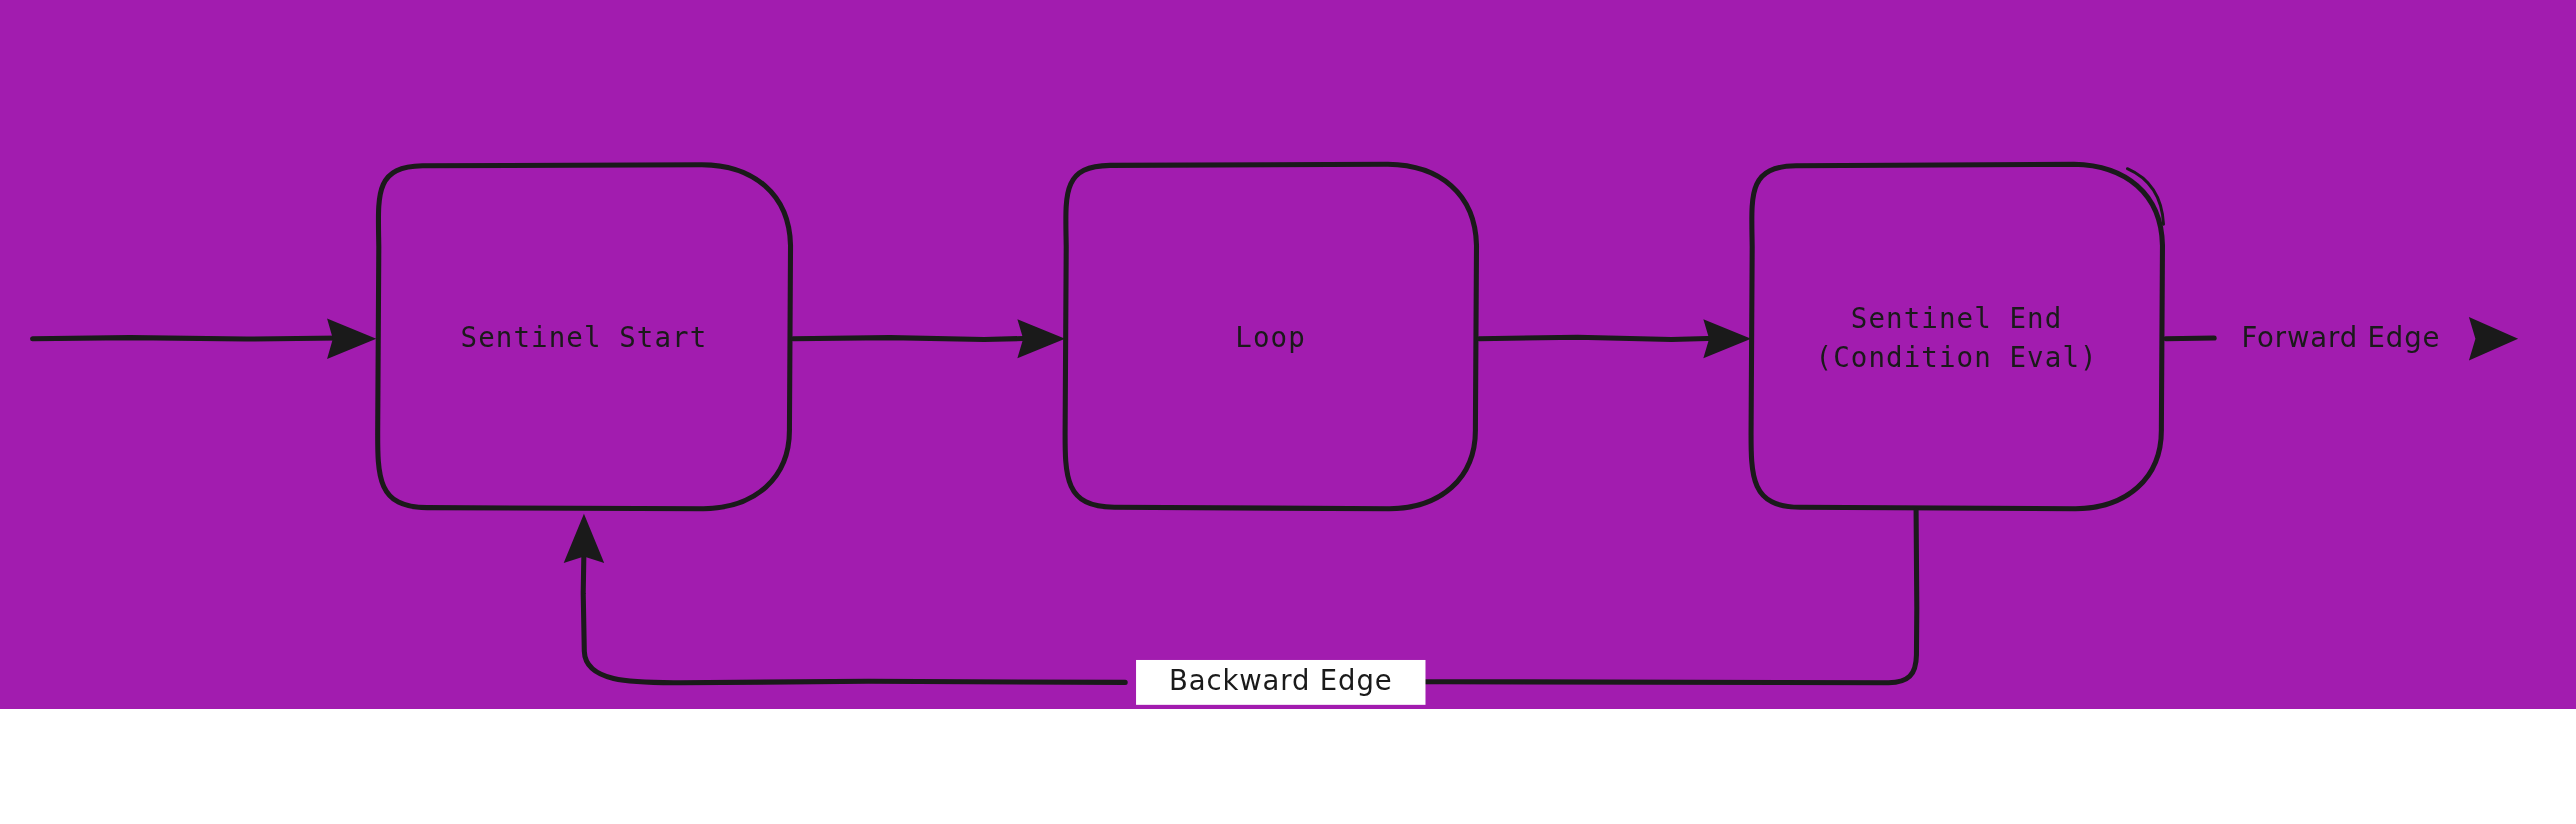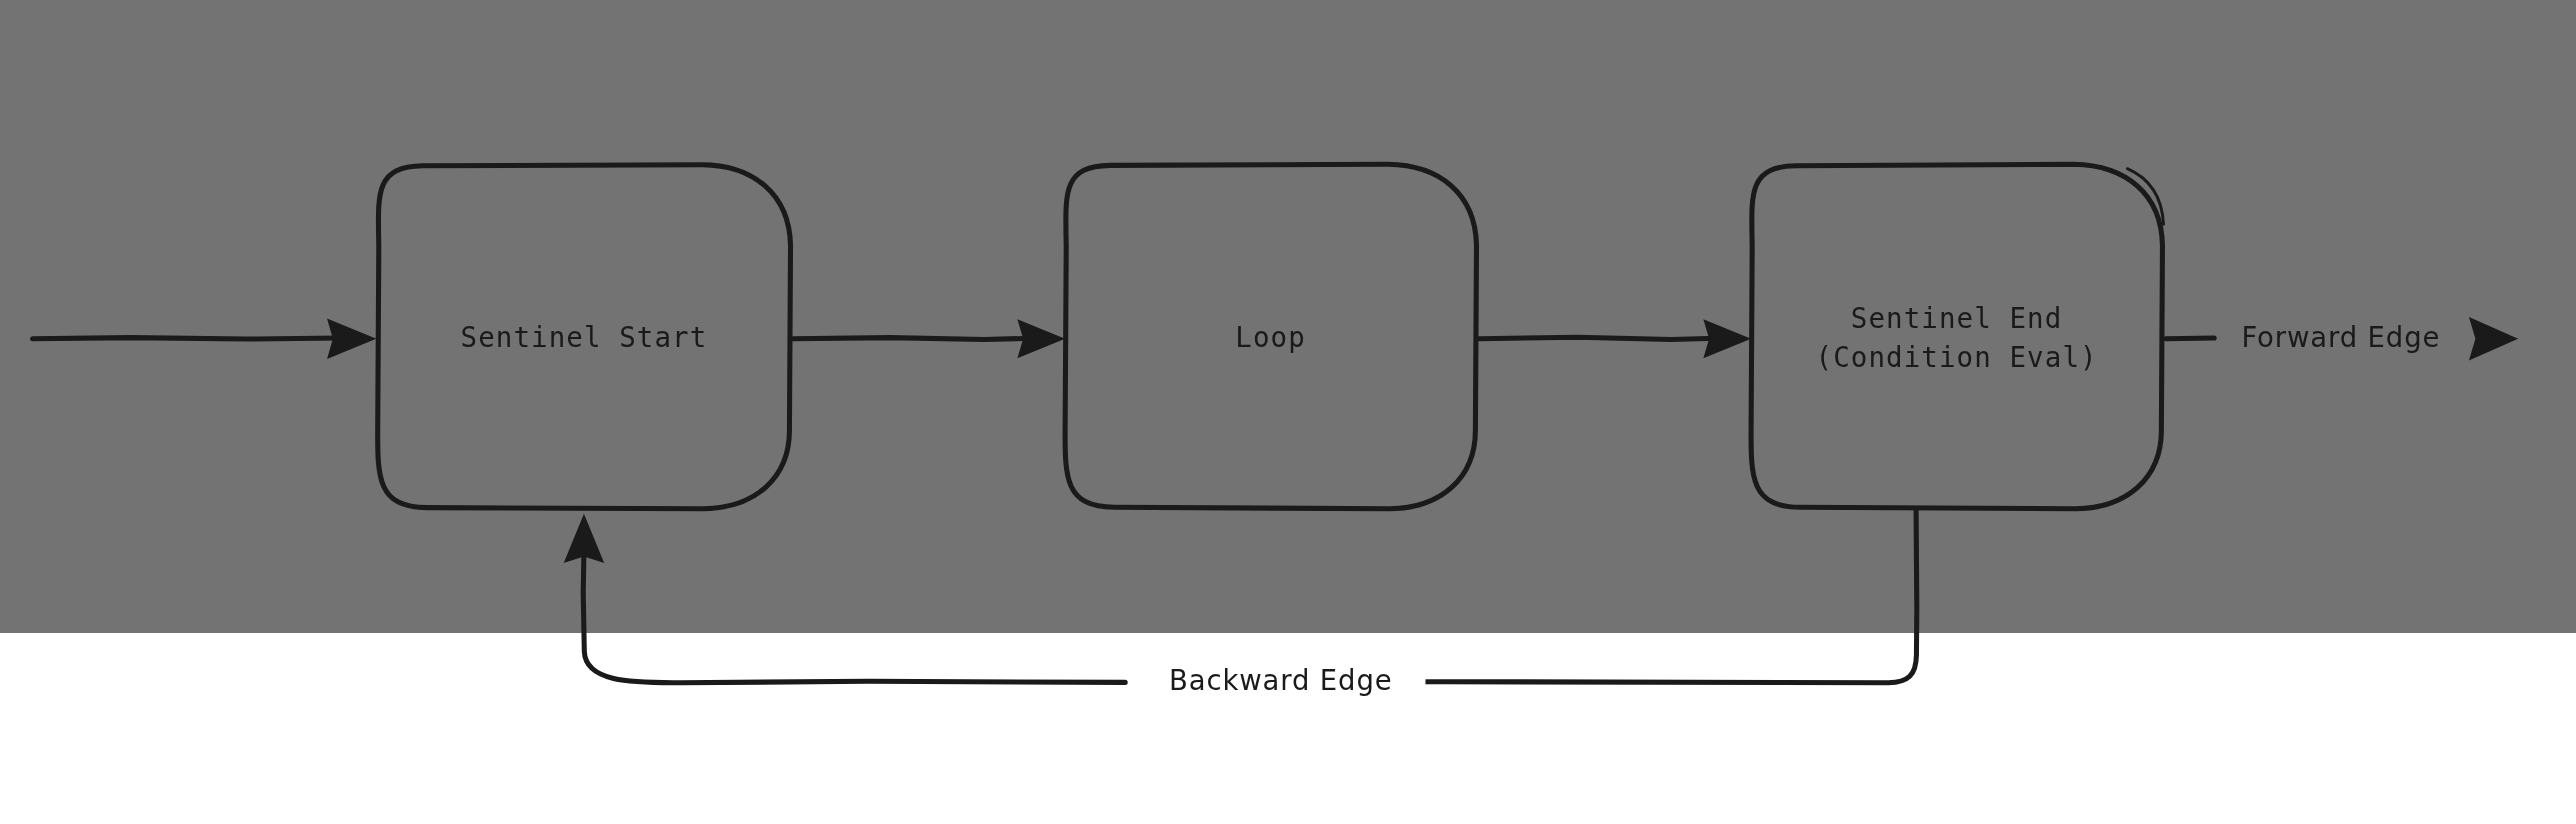--- a/index.html
+++ b/index.html
@@ -9,22 +9,22 @@
   }
   body {
     width: 2576px;
     height: 825px;
     overflow: hidden;
     font-family: "DejaVu Sans", sans-serif;
   }
   #diagram-root {
     position: relative;
     width: 2576px;
-    height: 633px;
-    background: #737373;
+    height: 709px;
+    background: #a21caf;
   }
   svg.canvas {
     position: absolute;
     left: 0;
     top: 0;
     width: 2576px;
     height: 825px;
     display: block;
   }
   .node-label {

